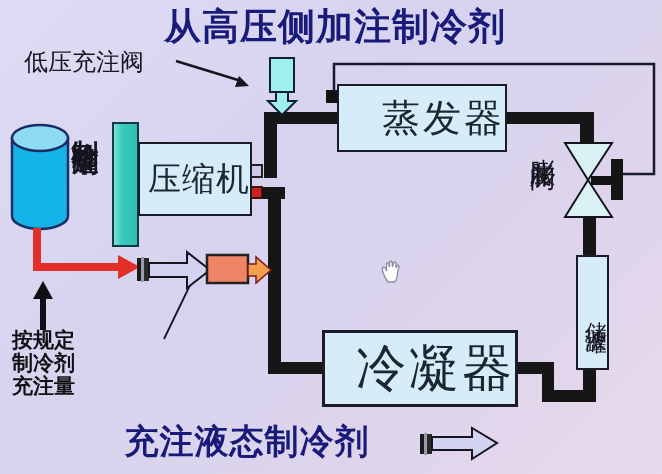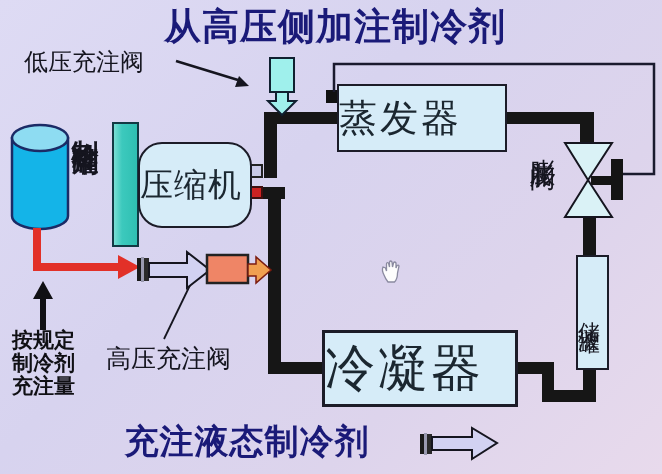--- a/index.html
+++ b/index.html
@@ -24,25 +24,25 @@
     color:#101014;font-family:"Liberation Sans", sans-serif;white-space:nowrap;
   }
   .vtext{
     writing-mode:vertical-rl;text-orientation:upright;color:#15151f;
     font-family:"Liberation Serif", serif;letter-spacing:3px;line-height:1;
   }
   .vt-tank{left:71px;top:118px;font-size:27px;font-weight:600;height:130px;}
   .vt-expv{left:529px;top:138px;font-size:26px;height:92px;}
   .box{
     background:#d6ecf8;border:2px solid #1c1c28;box-sizing:border-box;
-    display:flex;align-items:center;justify-content:flex-start;
+    display:flex;align-items:center;justify-content:flex-end;
     color:#1b2730;font-family:"Liberation Serif", serif;
   }
   .box-evaporator{left:337px;top:84px;width:170px;height:68px;font-size:38px;letter-spacing:3px;}
-  .box-compressor{left:138px;top:142px;width:114px;height:86px;font-size:33px;letter-spacing:1px;border-radius:24px;}
+  .box-compressor{left:138px;top:142px;width:114px;height:74px;font-size:33px;letter-spacing:1px;}
   .box-condenser{left:322px;top:330px;width:196px;height:77px;font-size:50px;letter-spacing:3px;border-width:3px;}
   .box-receiver{left:576px;top:255px;width:33px;height:115px;font-size:22px;}
   .box-receiver .vtext{letter-spacing:6px;}
   .plate{
     left:112px;top:122px;width:27px;height:125px;
     background:linear-gradient(90deg,#7adfd4 0%,#3cc9bd 35%,#2fbfb2 100%);
     border:2px solid #123a44;box-sizing:border-box;
   }
   .lp-port{
     left:269px;top:57px;width:26px;height:36px;background:#9ff0ec;
@@ -94,21 +94,20 @@
   </div>
   <div class="abs box box-receiver">
     <span class="vtext">储液罐</span>
   </div>
 
   <div class="abs lp-port"></div>
 
   <div class="abs title title-top">从高压侧加注制冷剂</div>
   <div class="abs title title-bottom">充注液态制冷剂</div>
   <div class="abs lbl lbl-lp">低压充注阀</div>
-  <div class="abs lbl lbl-hp">高压充注阀</div>
   <div class="abs note">
     <div>按规定</div>
     <div>制冷剂</div>
     <div>充注量</div>
   </div>
   <div class="abs vtext vt-tank">制冷剂罐</div>
   <div class="abs vtext vt-expv">膨胀阀</div>
 
   <svg class="abs overlay" width="662" height="474" viewBox="0 0 662 474">
 

